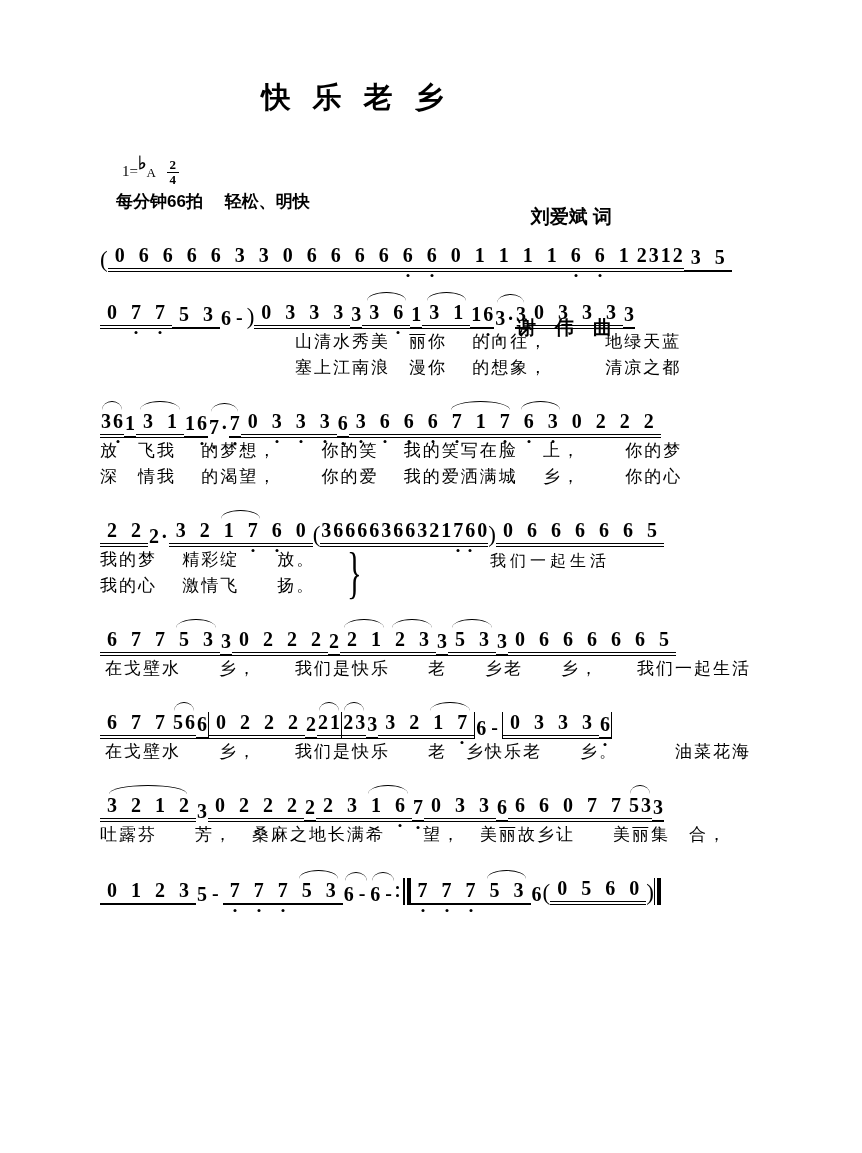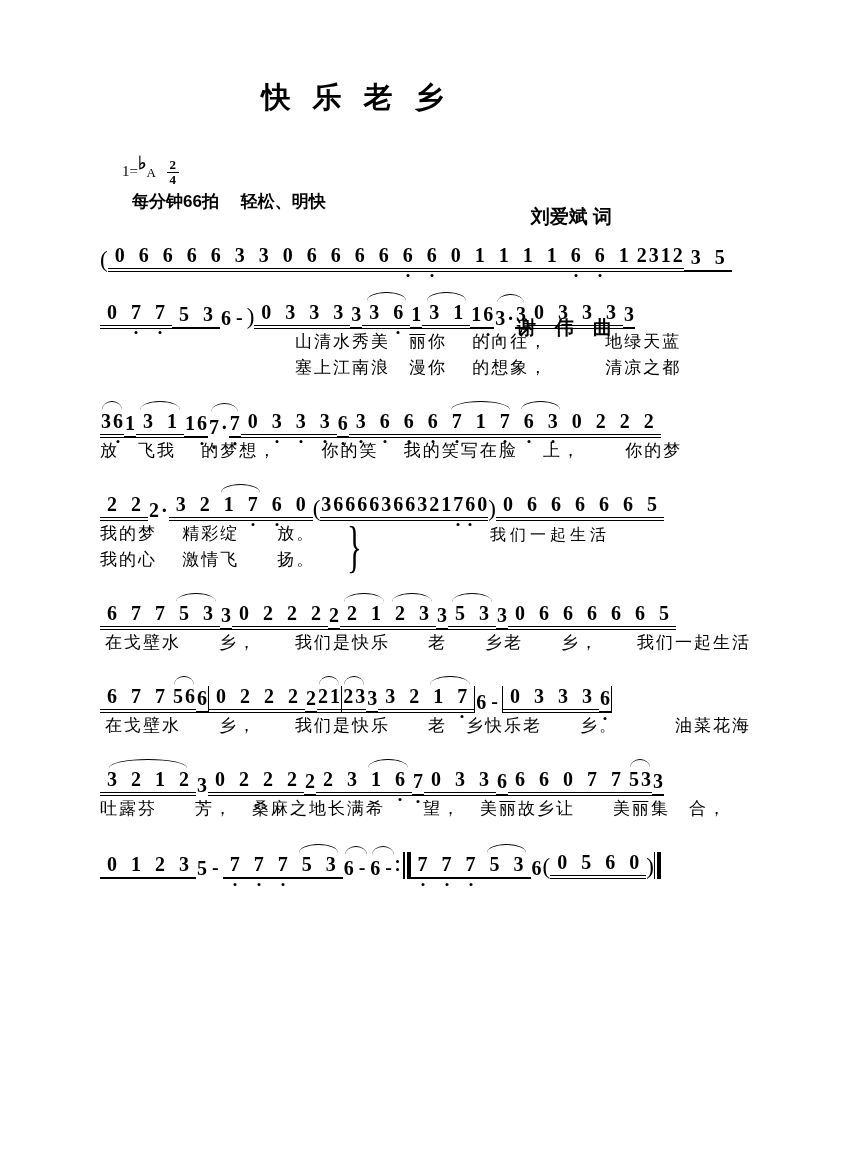--- a/index.html
+++ b/index.html
@@ -9,21 +9,21 @@
   .title{margin:0 0 10px 0;text-align:center;font-size:29px;font-weight:bold;letter-spacing:7px;white-space:pre;}
 
   .header-row{position:relative;height:98px;}
   .credits{position:absolute;right:0;top:-4px;text-align:right;font-weight:bold;font-size:19px;line-height:37px;white-space:pre;}
   .keysig{position:absolute;left:22px;top:24px;font-family:"Liberation Serif",serif;font-size:15px;}
   .keysig .flat{font-size:18px;font-weight:bold;vertical-align:7px;}
   .keysig .keyletter{font-size:13px;vertical-align:-1px;}
   .frac{display:inline-block;vertical-align:-8px;margin-left:7px;text-align:center;font-size:13px;line-height:12px;font-weight:bold;}
   .frac .num{display:block;border-bottom:1px solid #000;padding:0 3px 1px;}
   .frac .den{display:block;padding-top:1px;}
-  .tempo{position:absolute;left:16px;top:62px;font-weight:bold;font-size:17px;white-space:pre;margin-left:16px;}
+  .tempo{position:absolute;left:16px;top:62px;font-weight:bold;font-size:17px;white-space:pre;}
 
   
   #score{margin-top:4px;}
   .mline{position:relative;margin-bottom:15px;}
   .note-row{display:flex;justify-content:space-between;align-items:flex-end;min-height:42px;
             font-family:"Liberation Serif",serif;font-weight:bold;font-size:20px;}
   .grp,.note{display:inline-flex;align-items:flex-end;}
   .u1{border-bottom:2px solid #000;padding-bottom:2px;}
   .u2{border-bottom:4px double #000;padding-bottom:2px;}
   .dg{position:relative;display:inline-block;line-height:22px;padding:0 1px;}
@@ -262,20 +262,21 @@
           </span>
           <span class="grp u2 sp">
             <span class="dg">0</span>
             <span class="dg">2</span>
             <span class="dg">2</span>
             <span class="dg">2</span>
           </span>
           <span class="bar"></span>
         </div>
         <div class="lyrics" style="padding-left: 0px;">放　飞我　 的梦想，　　 你的笑　 我的笑写在脸　 上，　　 你的梦</div>
+        <div class="lyrics" style="padding-left: 0px;">深　情我　 的渴望，　　 你的爱　 我的爱洒满城　 乡，　　 你的心</div>
       </div>
       <div class="mline">
         <div class="note-row">
           <span class="grp u2 sp">
             <span class="dg">2</span>
             <span class="dg">2</span>
           </span>
           <span class="note">
             <span class="dg">2</span>
             <span class="dg">·</span>

